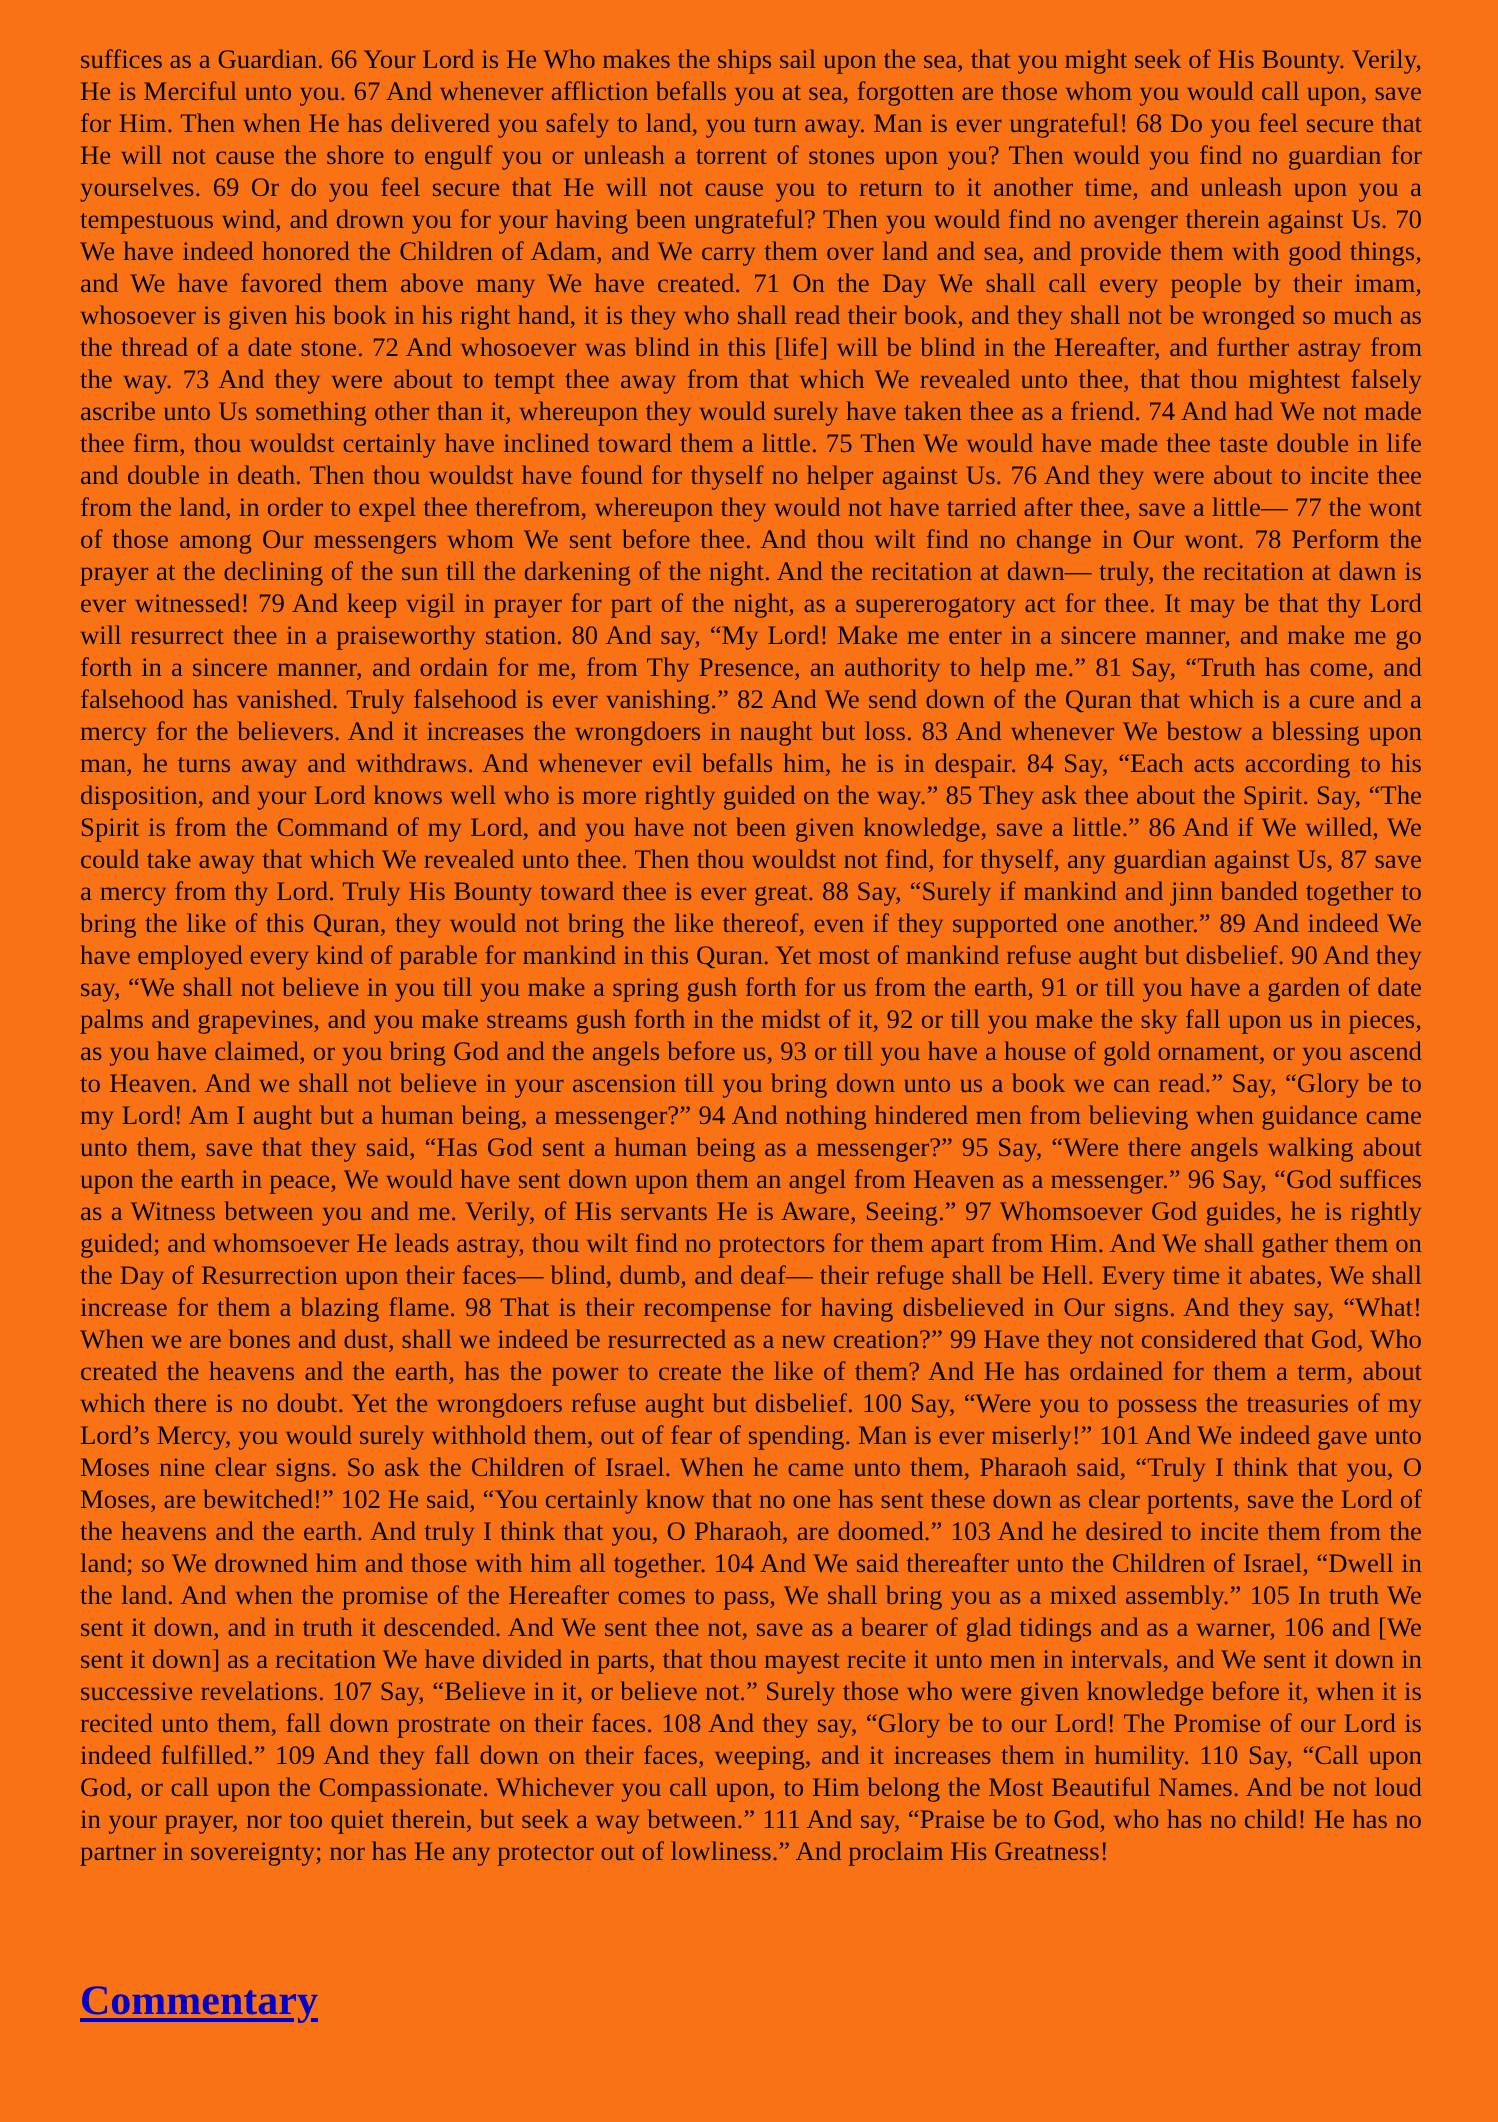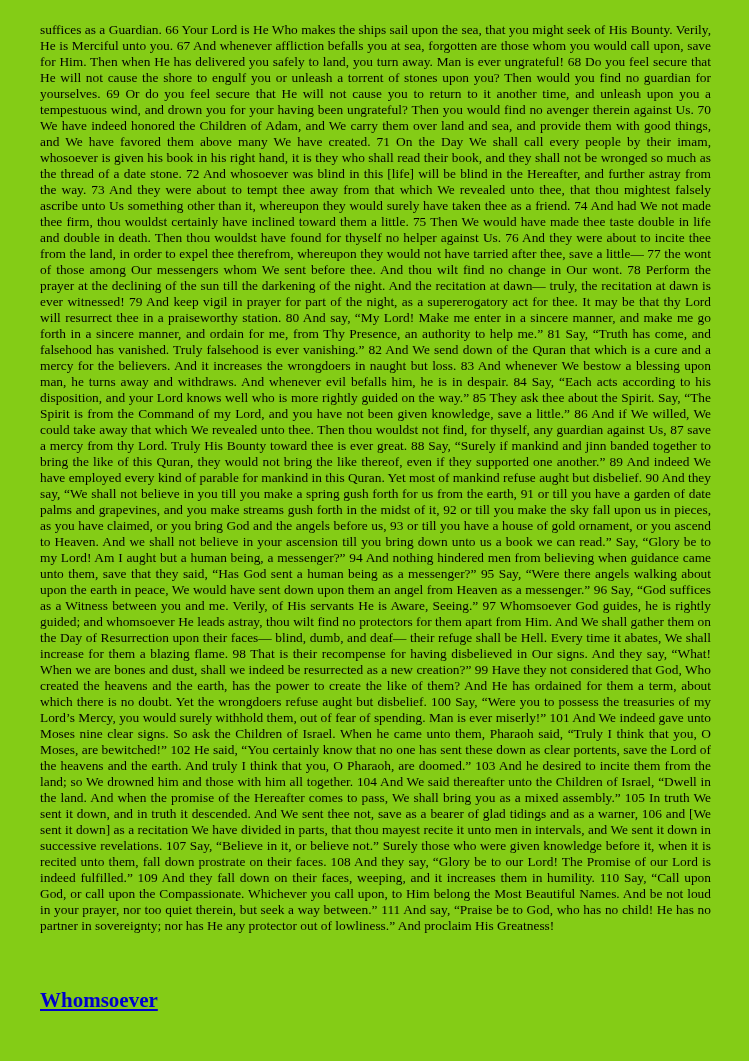--- a/index.html
+++ b/index.html
@@ -4,21 +4,21 @@
 <style>
   html, body {
     margin: 0;
     padding: 0;
     background: #ffffff;
   }
   .page {
     position: relative;
     width: 749px;
     height: 1061px;
-    background: #84cc16;
+    background: #f97316;
     overflow: hidden;
     font-family: "Liberation Serif", "DejaVu Serif", serif;
     color: #000000;
   }
   .scripture {
     position: absolute;
     top: 22px;
     left: 40px;
     width: 671px;
     font-size: 13.4px;
@@ -40,15 +40,15 @@
     cursor: pointer;
   }
 </style>
 </head>
 <body>
 
 <div class="page">
   <p class="scripture">suffices as a Guardian. 66 Your Lord is He Who makes the ships sail upon the sea, that you might seek of His Bounty. Verily, He is Merciful unto you. 67 And whenever affliction befalls you at sea, forgotten are those whom you would call upon, save for Him. Then when He has delivered you safely to land, you turn away. Man is ever ungrateful! 68 Do you feel secure that He will not cause the shore to engulf you or unleash a torrent of stones upon you? Then would you find no guardian for yourselves. 69 Or do you feel secure that He will not cause you to return to it another time, and unleash upon you a tempestuous wind, and drown you for your having been ungrateful? Then you would find no avenger therein against Us. 70 We have indeed honored the Children of Adam, and We carry them over land and sea, and provide them with good things, and We have favored them above many We have created. 71 On the Day We shall call every people by their imam, whosoever is given his book in his right hand, it is they who shall read their book, and they shall not be wronged so much as the thread of a date stone. 72 And whosoever was blind in this [life] will be blind in the Hereafter, and further astray from the way. 73 And they were about to tempt thee away from that which We revealed unto thee, that thou mightest falsely ascribe unto Us something other than it, whereupon they would surely have taken thee as a friend. 74 And had We not made thee firm, thou wouldst certainly have inclined toward them a little. 75 Then We would have made thee taste double in life and double in death. Then thou wouldst have found for thyself no helper against Us. 76 And they were about to incite thee from the land, in order to expel thee therefrom, whereupon they would not have tarried after thee, save a little— 77 the wont of those among Our messengers whom We sent before thee. And thou wilt find no change in Our wont. 78 Perform the prayer at the declining of the sun till the darkening of the night. And the recitation at dawn— truly, the recitation at dawn is ever witnessed! 79 And keep vigil in prayer for part of the night, as a supererogatory act for thee. It may be that thy Lord will resurrect thee in a praiseworthy station. 80 And say, “My Lord! Make me enter in a sincere manner, and make me go forth in a sincere manner, and ordain for me, from Thy Presence, an authority to help me.” 81 Say, “Truth has come, and falsehood has vanished. Truly falsehood is ever vanishing.” 82 And We send down of the Quran that which is a cure and a mercy for the believers. And it increases the wrongdoers in naught but loss. 83 And whenever We bestow a blessing upon man, he turns away and withdraws. And whenever evil befalls him, he is in despair. 84 Say, “Each acts according to his disposition, and your Lord knows well who is more rightly guided on the way.” 85 They ask thee about the Spirit. Say, “The Spirit is from the Command of my Lord, and you have not been given knowledge, save a little.” 86 And if We willed, We could take away that which We revealed unto thee. Then thou wouldst not find, for thyself, any guardian against Us, 87 save a mercy from thy Lord. Truly His Bounty toward thee is ever great. 88 Say, “Surely if mankind and jinn banded together to bring the like of this Quran, they would not bring the like thereof, even if they supported one another.” 89 And indeed We have employed every kind of parable for mankind in this Quran. Yet most of mankind refuse aught but disbelief. 90 And they say, “We shall not believe in you till you make a spring gush forth for us from the earth, 91 or till you have a garden of date palms and grapevines, and you make streams gush forth in the midst of it, 92 or till you make the sky fall upon us in pieces, as you have claimed, or you bring God and the angels before us, 93 or till you have a house of gold ornament, or you ascend to Heaven. And we shall not believe in your ascension till you bring down unto us a book we can read.” Say, “Glory be to my Lord! Am I aught but a human being, a messenger?” 94 And nothing hindered men from believing when guidance came unto them, save that they said, “Has God sent a human being as a messenger?” 95 Say, “Were there angels walking about upon the earth in peace, We would have sent down upon them an angel from Heaven as a messenger.” 96 Say, “God suffices as a Witness between you and me. Verily, of His servants He is Aware, Seeing.” 97 Whomsoever God guides, he is rightly guided; and whomsoever He leads astray, thou wilt find no protectors for them apart from Him. And We shall gather them on the Day of Resurrection upon their faces— blind, dumb, and deaf— their refuge shall be Hell. Every time it abates, We shall increase for them a blazing flame. 98 That is their recompense for having disbelieved in Our signs. And they say, “What! When we are bones and dust, shall we indeed be resurrected as a new creation?” 99 Have they not considered that God, Who created the heavens and the earth, has the power to create the like of them? And He has ordained for them a term, about which there is no doubt. Yet the wrongdoers refuse aught but disbelief. 100 Say, “Were you to possess the treasuries of my Lord’s Mercy, you would surely withhold them, out of fear of spending. Man is ever miserly!” 101 And We indeed gave unto Moses nine clear signs. So ask the Children of Israel. When he came unto them, Pharaoh said, “Truly I think that you, O Moses, are bewitched!” 102 He said, “You certainly know that no one has sent these down as clear portents, save the Lord of the heavens and the earth. And truly I think that you, O Pharaoh, are doomed.” 103 And he desired to incite them from the land; so We drowned him and those with him all together. 104 And We said thereafter unto the Children of Israel, “Dwell in the land. And when the promise of the Hereafter comes to pass, We shall bring you as a mixed assembly.” 105 In truth We sent it down, and in truth it descended. And We sent thee not, save as a bearer of glad tidings and as a warner, 106 and [We sent it down] as a recitation We have divided in parts, that thou mayest recite it unto men in intervals, and We sent it down in successive revelations. 107 Say, “Believe in it, or believe not.” Surely those who were given knowledge before it, when it is recited unto them, fall down prostrate on their faces. 108 And they say, “Glory be to our Lord! The Promise of our Lord is indeed fulfilled.” 109 And they fall down on their faces, weeping, and it increases them in humility. 110 Say, “Call upon God, or call upon the Compassionate. Whichever you call upon, to Him belong the Most Beautiful Names. And be not loud in your prayer, nor too quiet therein, but seek a way between.” 111 And say, “Praise be to God, who has no child! He has no partner in sovereignty; nor has He any protector out of lowliness.” And proclaim His Greatness!</p>
 
   <h2 class="commentary-heading">
-    <a href="#">Whomsoever</a>
+    <a href="#">Commentary</a>
   </h2>
 </div>
 
 </body></html>

